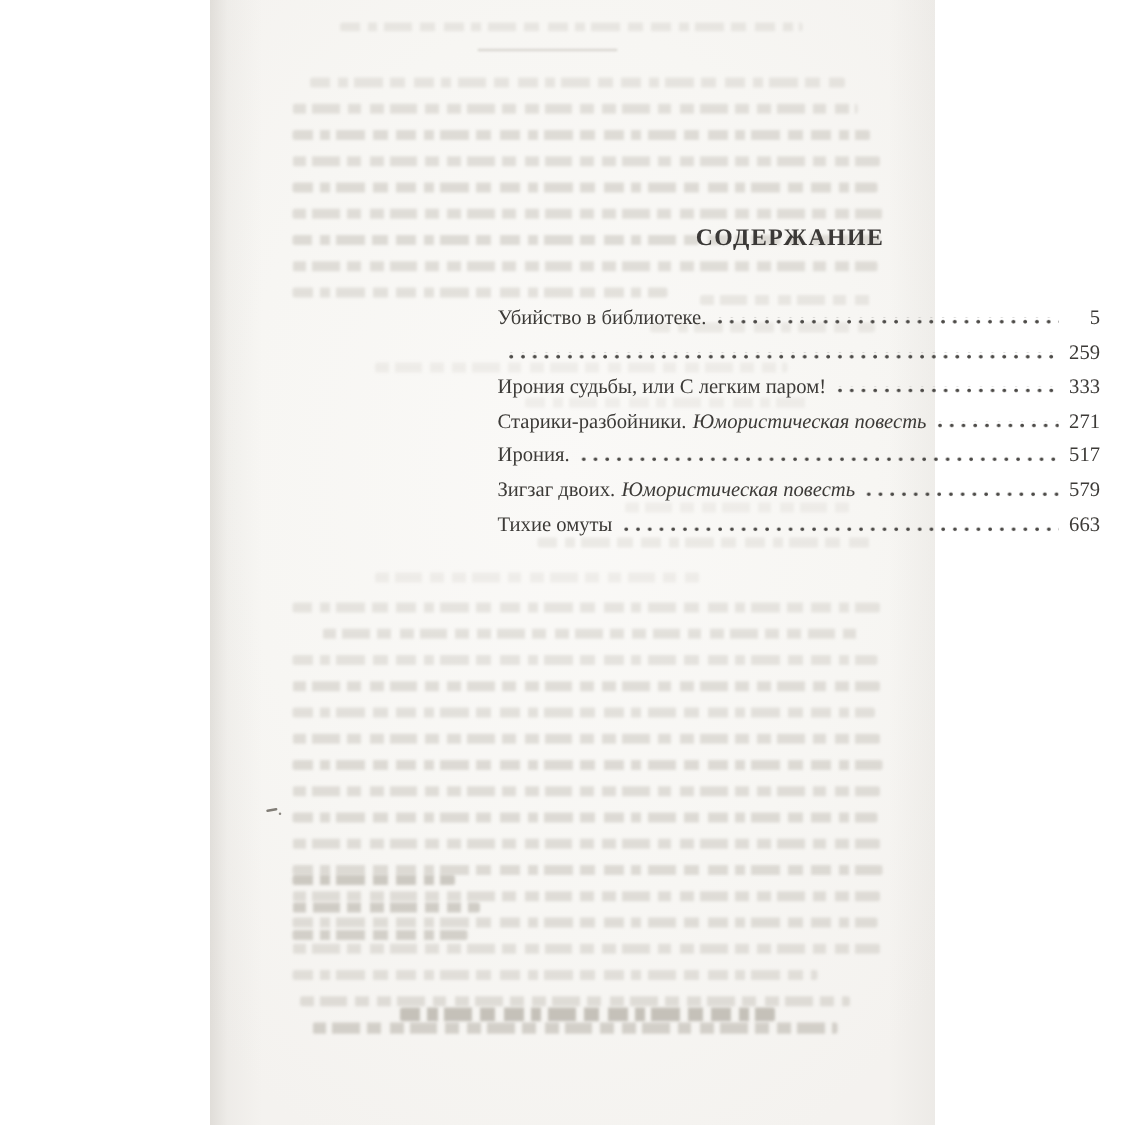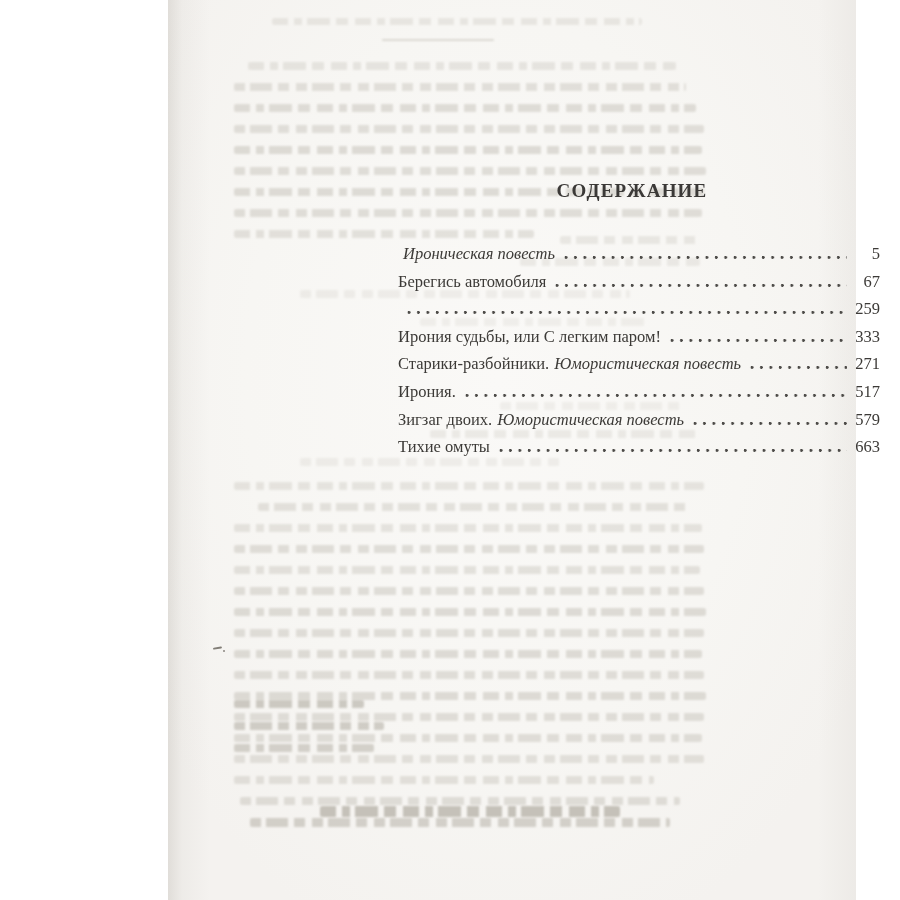--- a/index.html
+++ b/index.html
@@ -15,21 +15,21 @@
     position: relative;
     width: 900px;
     height: 900px;
     background: #ffffff;
   }
   
   .page {
     position: absolute;
     left: 168px;
     top: 0;
-    width: 688px;
+    width: 580px;
     height: 900px;
     background:
       linear-gradient(90deg, rgba(120,112,100,0.16) 0px, rgba(120,112,100,0.05) 14px, rgba(120,112,100,0.0) 42px),
       linear-gradient(270deg, rgba(120,112,100,0.06) 0px, rgba(120,112,100,0.0) 38px),
       radial-gradient(ellipse 420px 600px at 48% 42%, #faf9f7 0%, #f7f6f3 60%, #f4f2ef 100%);
   }
   
   .bl {
     position: absolute;
     height: 8px;
@@ -168,31 +168,25 @@
         <div class="bl dark" style="top: 744px; left: 66px; width: 140px; opacity: 0.5;"></div>
         <div class="bl p2" style="top: 755px; left: 66px; width: 470px; opacity: 0.45;"></div>
         <div class="bl" style="top: 776px; left: 66px; width: 420px; opacity: 0.45;"></div>
         <div class="bl p2" style="top: 797px; left: 72px; width: 440px; opacity: 0.5;"></div>
         <div class="bl dark" style="top: 806px; left: 152px; width: 300px; height: 11px; opacity: 0.7;"></div>
         <div class="bl p2 dark" style="top: 818px; left: 82px; width: 420px; height: 9px; opacity: 0.5;"></div>
       </div>
     <h1 class="heading">СОДЕРЖАНИЕ</h1>
     <div class="toc" id="toc-list">
   <div class="row">
-    <span class="s">Ироническая повесть</span>
+    <span class="t">Убийство в библиотеке.</span>
     <span class="dots"></span>
     <span class="num">5</span>
   </div>
 
-  <div class="row">
-    <span class="t">Берегись автомобиля</span>
-
-    <span class="dots"></span>
-    <span class="num">67</span>
-  </div>
 
 
   <div class="row">
 
     <span class="dots"></span>
     <span class="num">259</span>
   </div>
 
   <div class="row">
     <span class="t">Ирония судьбы, или С легким паром!</span>

